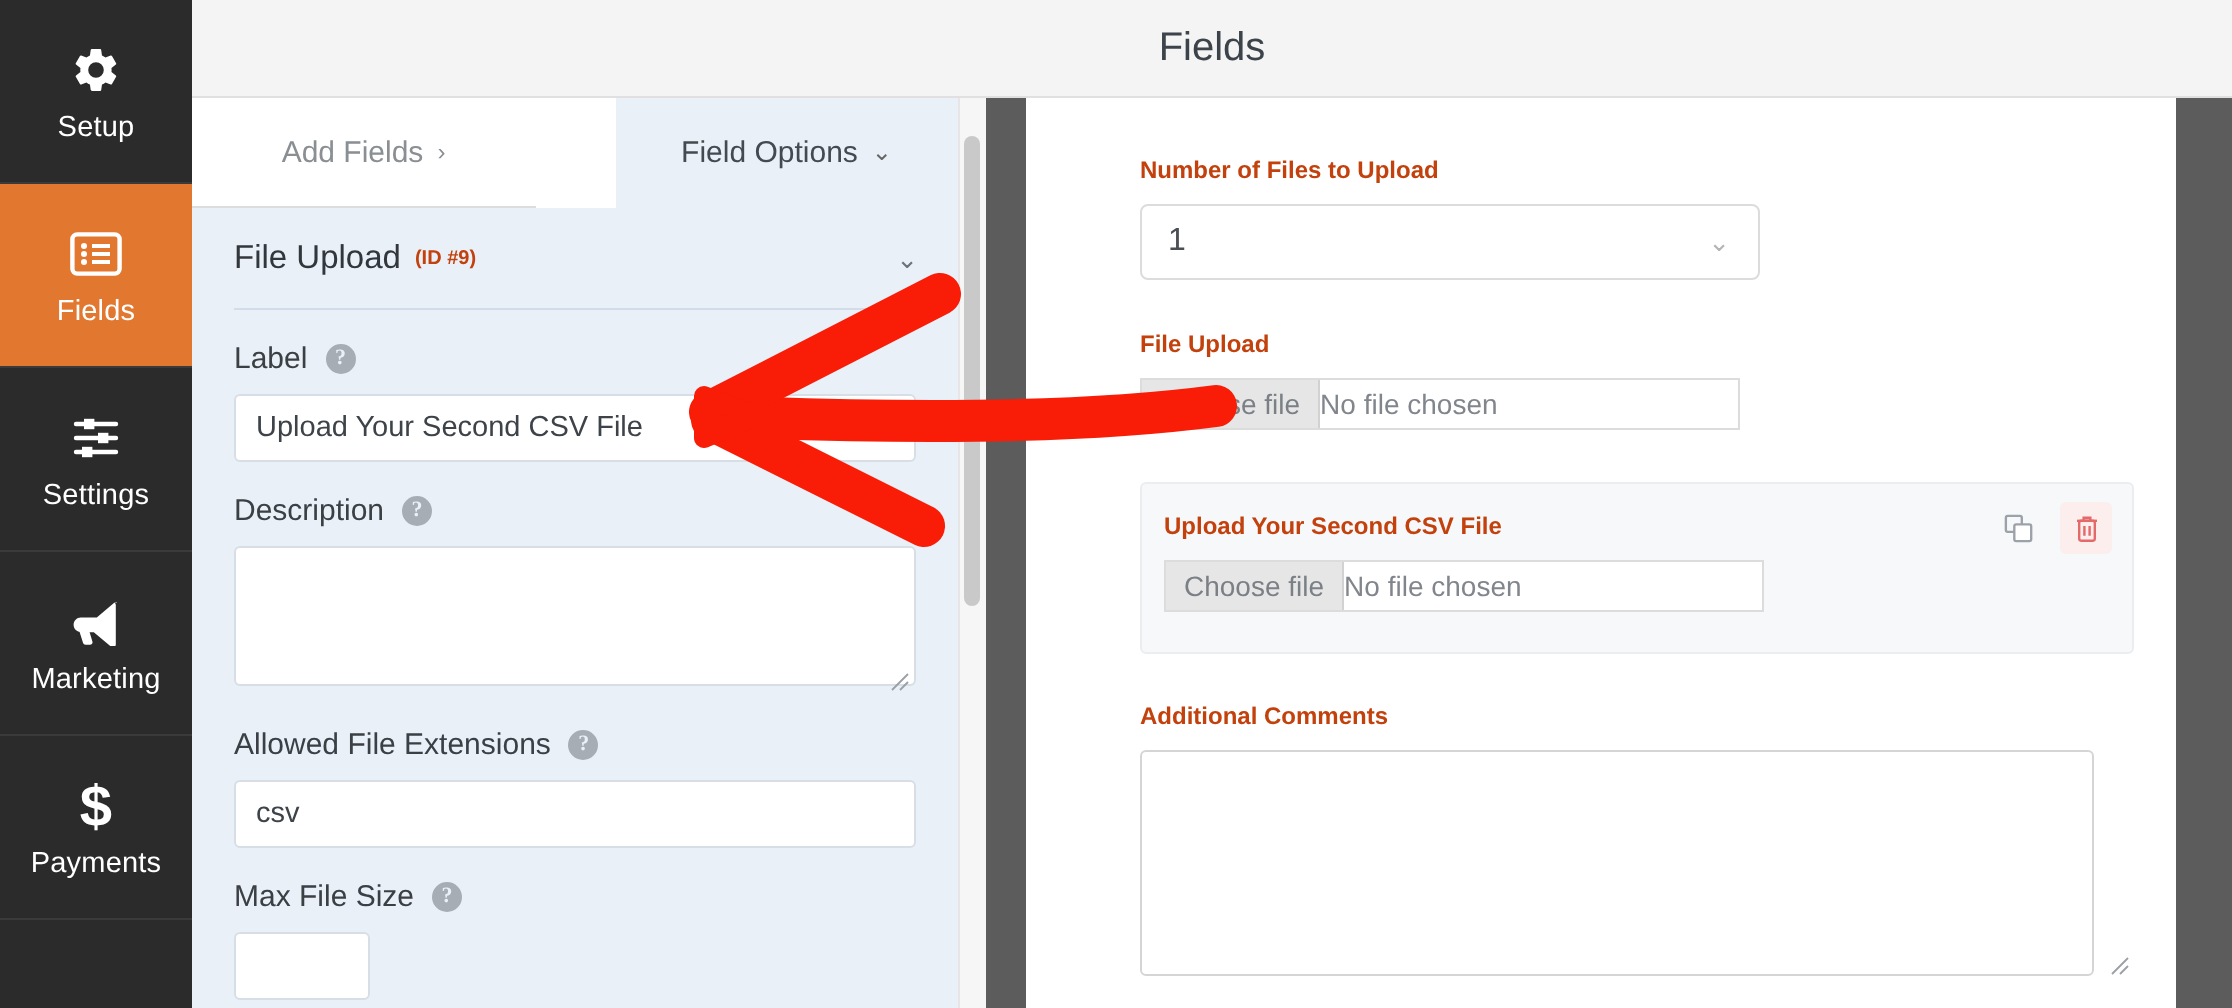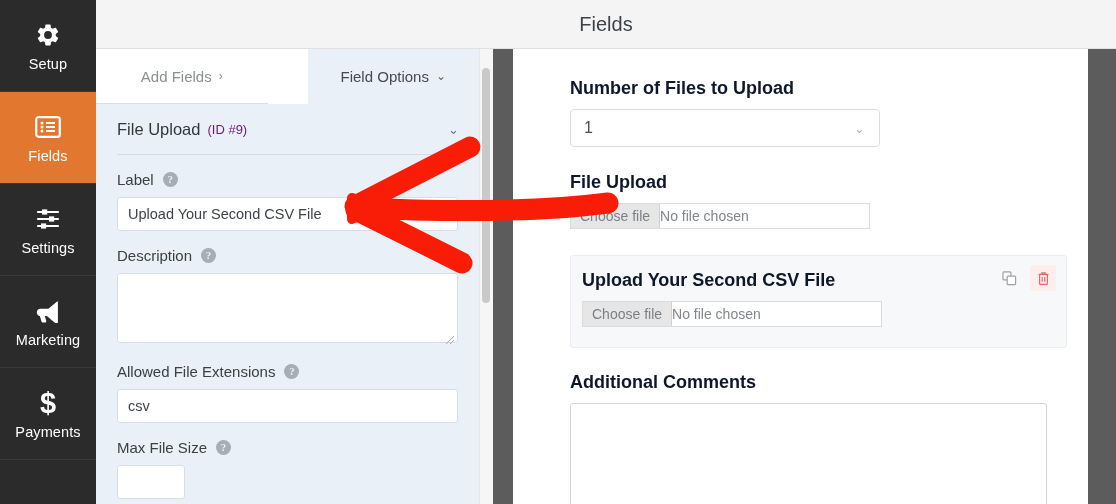--- a/index.html
+++ b/index.html
@@ -73,21 +73,21 @@
   .tab .caret { margin-left: 7px; font-size: 12px; color: #8a8f94; line-height: 1; }
   .tab-opts .caret { color: #666; }
 
   .panel-head {
     height: 50px;
     display: flex; align-items: center;
     padding: 0 20px 0 21px;
     color: #2b2f33;
   }
   .panel-head .ph-title { font-size: 16.5px; font-weight: 400; color: #32373c; }
-  .panel-head .ph-id { font-size: 13px; color: #701a75; margin-left: 7px; }
+  .panel-head .ph-id { font-size: 10px; color: #c2410c; margin-left: 7px; font-weight: bold; }
   .panel-head .ph-caret { margin-left: auto; color: #6d737a; font-size: 13px; }
 
   .panel-body { padding: 0 21px; }
   .divider { height: 1px; background: #d2dde9; margin: 0 21px; }
 
   .fgroup { padding-top: 16px; }
   .flabel {
     display: flex; align-items: center;
     font-size: 15px; color: #3b4045;
     margin-bottom: 9px;
@@ -150,21 +150,21 @@
 
   
   .preview {
     position: absolute; left: 513px; top: 49px;
     width: 575px; height: 455px;
     background: #ffffff;
     overflow: hidden;
   }
   .pv-inner { padding: 29px 18px 0 57px; }
   .pv-label {
-    font-size: 18px; font-weight: 700; color: #0f172a;
+    font-size: 12px; font-weight: 700; color: #c2410c;
     margin-bottom: 10px;
   }
   .pv-select {
     position: relative;
     width: 310px; height: 38px;
     border: 1px solid #dcdcdc;
     border-radius: 4px;
     background: #ffffff;
     display: flex; align-items: center;
     padding: 0 13px;

